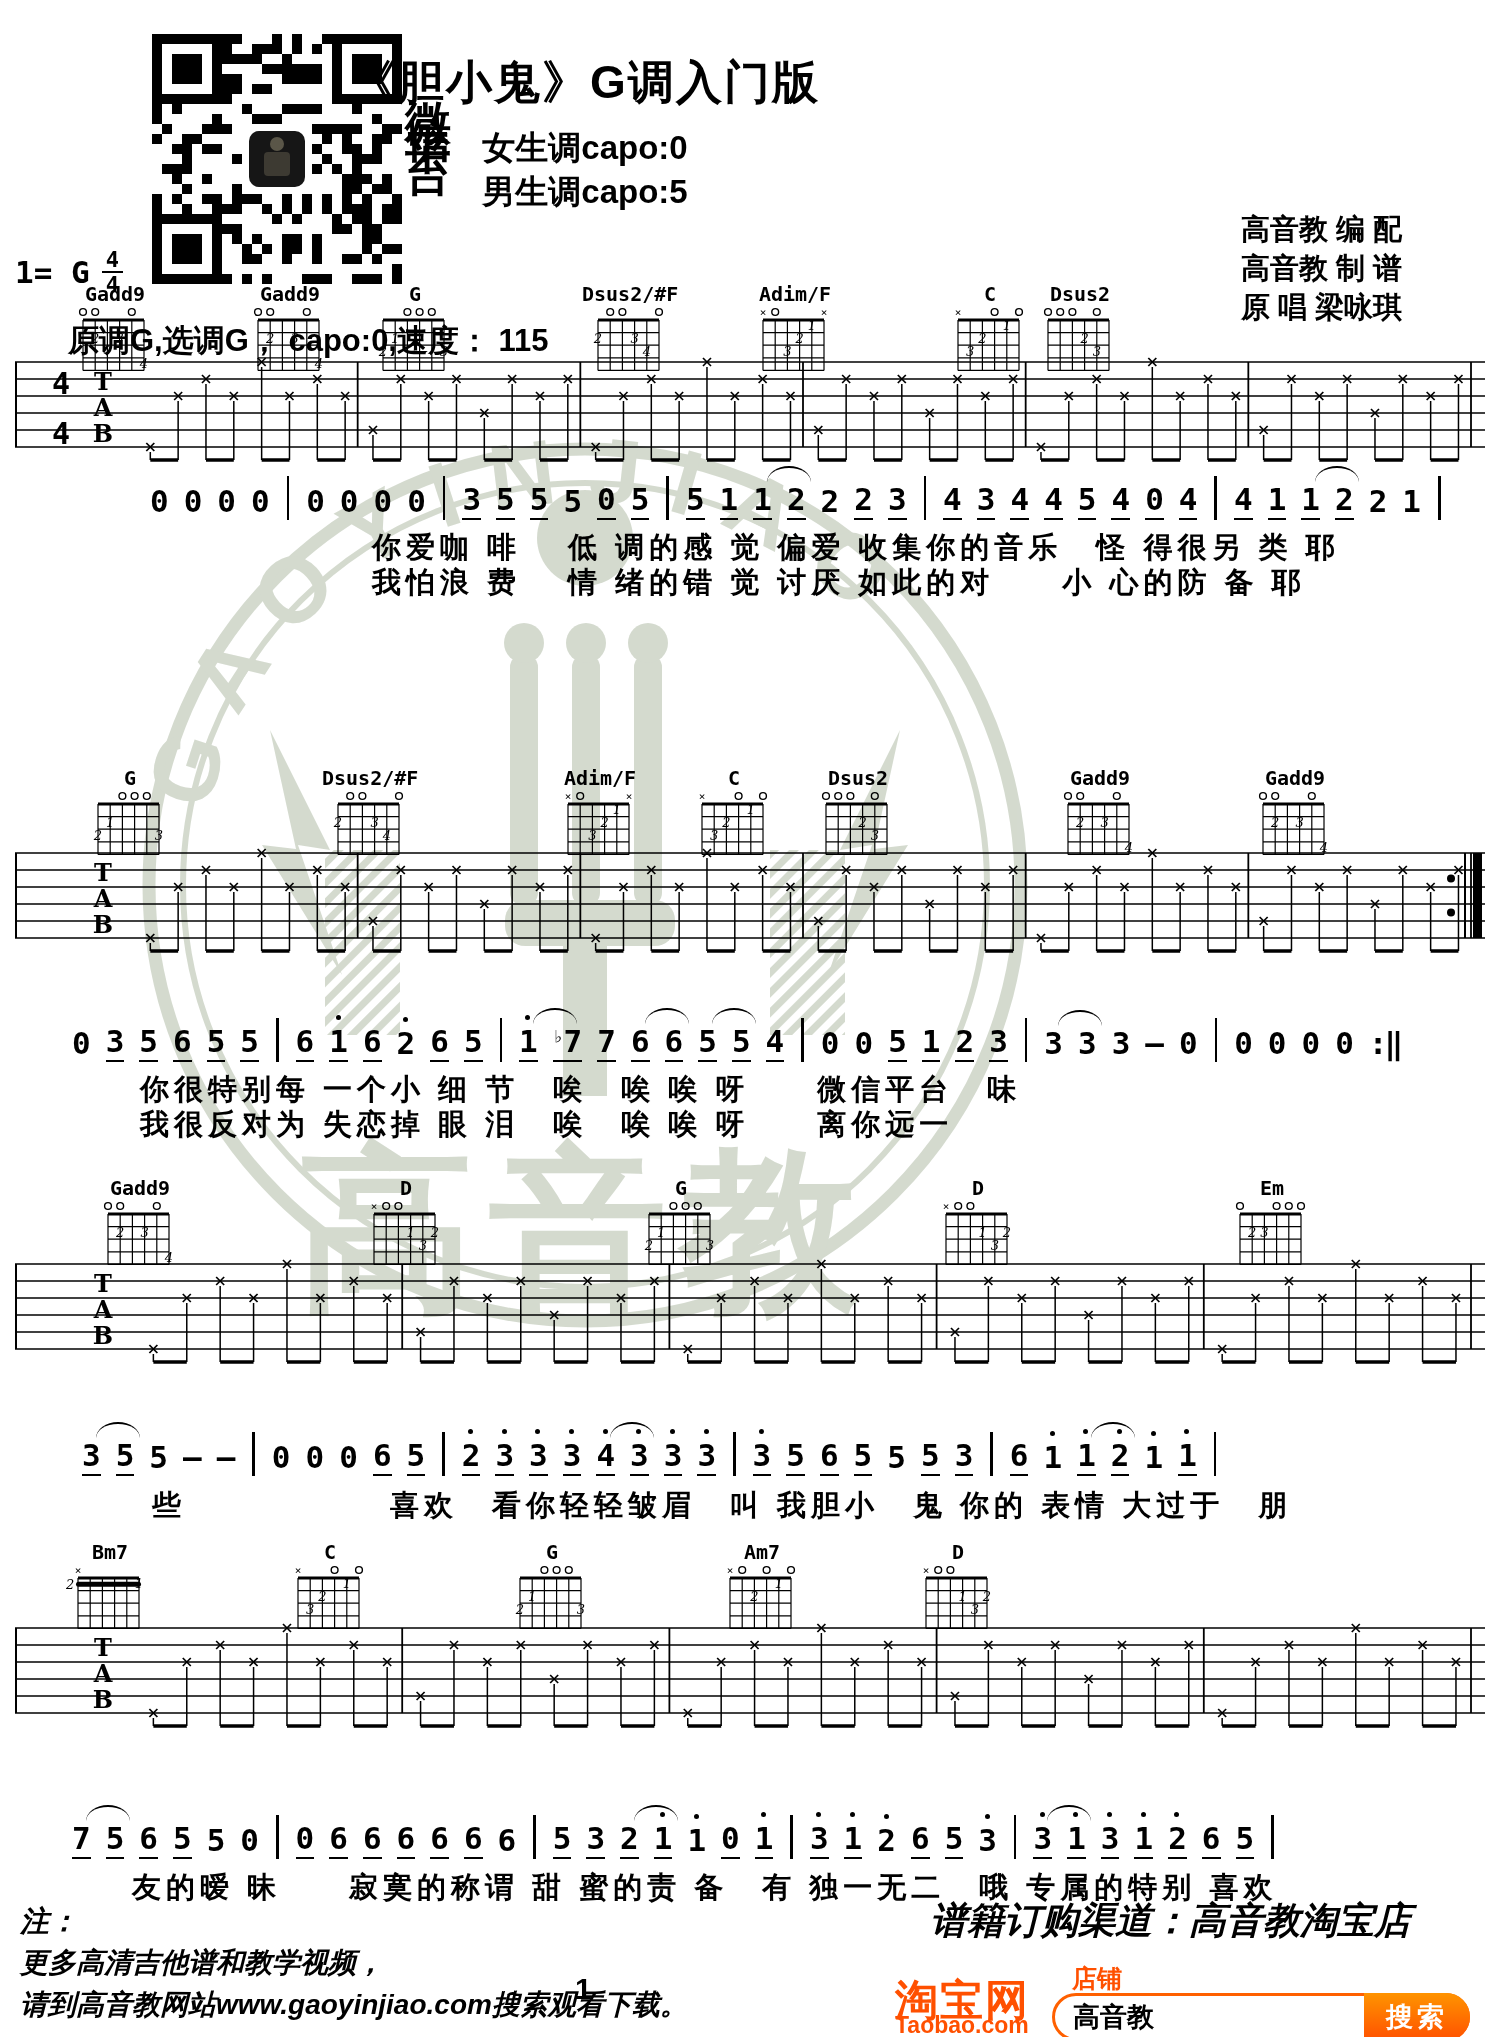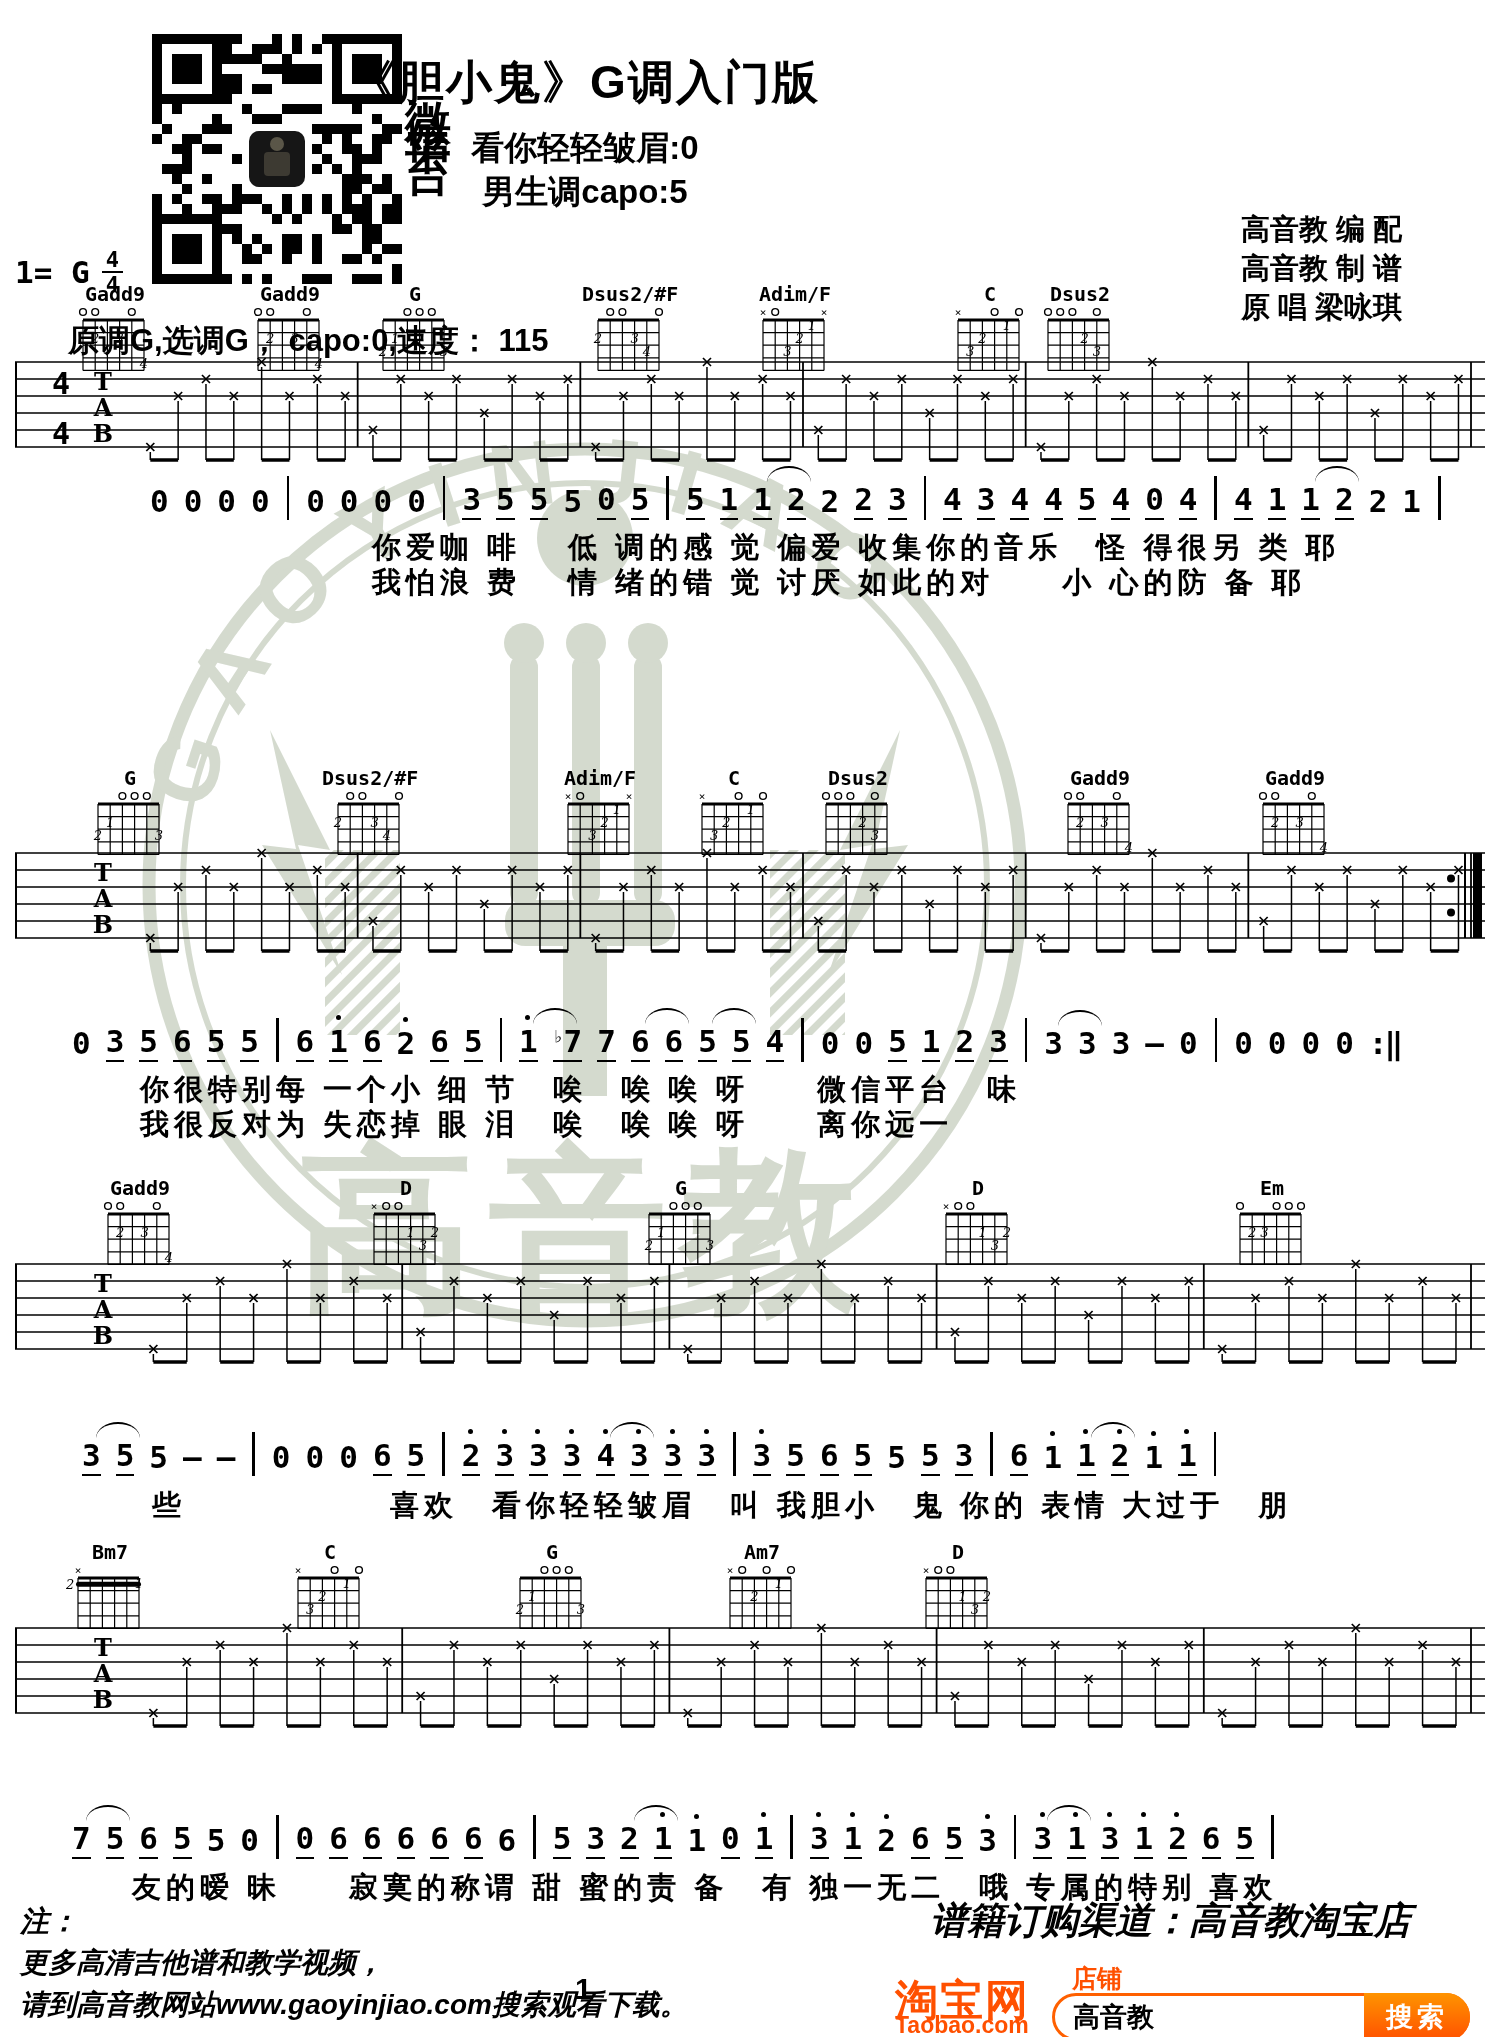--- a/index.html
+++ b/index.html
@@ -263,21 +263,21 @@
       <rect x="10" y="190" width="50" height="50" fill="#fff"></rect>
       <rect x="20" y="200" width="30" height="30" fill="#000"></rect>
       <rect x="92" y="92" width="66" height="66" fill="#fff"></rect>
       <rect x="97" y="97" width="56" height="56" rx="10" fill="#161616"></rect>
       <rect x="112" y="118" width="26" height="24" rx="4" fill="#3d3a32"></rect>
       <circle cx="125" cy="110" r="7" fill="#5a5648"></circle>
     </svg>
   <div class="abs wechat" style="left:398px;top:64px;height:270px;">微信平台</div>
 
   <div class="abs ctr title" style="left:585px;top:52px;">《胆小鬼》G调入门版</div>
-  <div class="abs ctr subtitle" style="left:585px;top:126px;">看你轻轻皱眉:0</div>
+  <div class="abs ctr subtitle" style="left:585px;top:126px;">女生调capo:0</div>
   <div class="abs ctr subtitle" style="left:585px;top:170px;">男生调capo:5</div>
 
   <div class="abs keyrow" style="left:15px;top:248px;">
     <span>1= G</span>
     <span class="frac">
       <span class="top">4</span>
       <span>4</span>
     </span>
   </div>
   <div class="abs tuneline" style="left:20px;top:320px;margin-left:48px;">原调G,选调G， capo:0,速度： 115</div>

